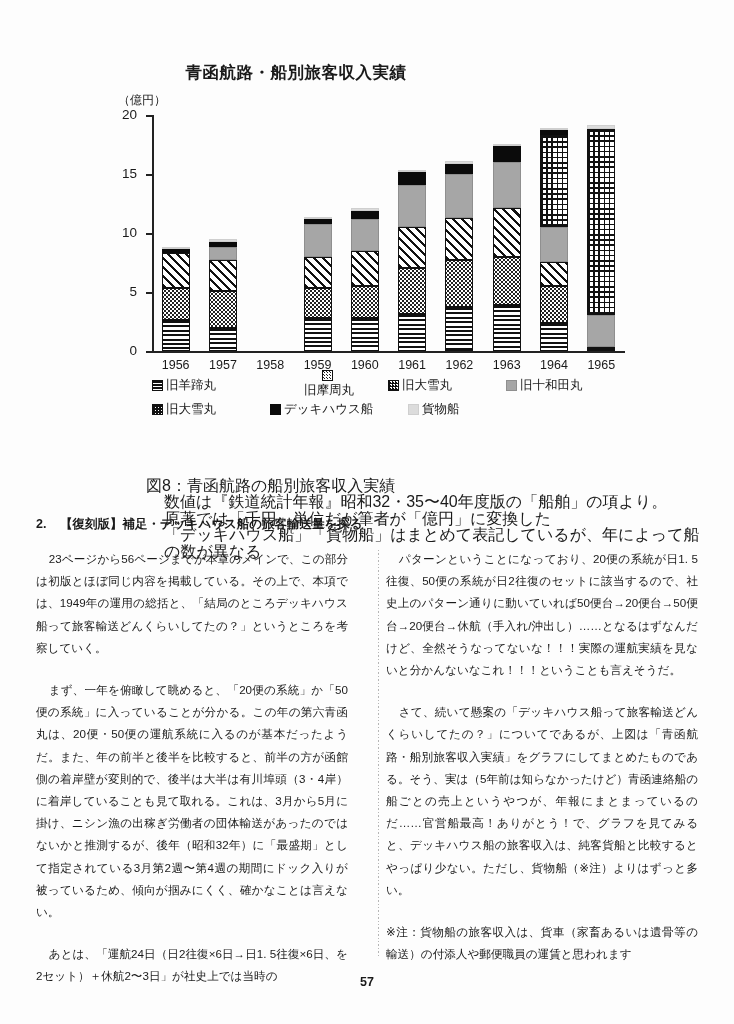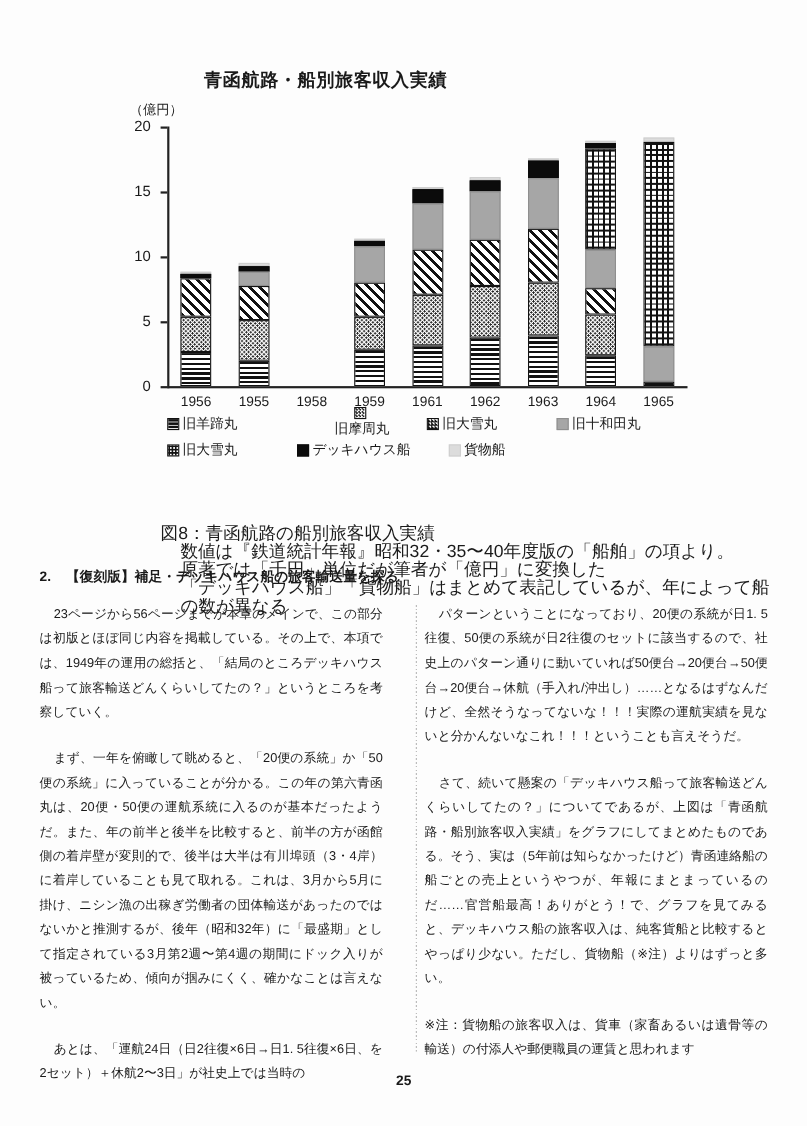--- a/index.html
+++ b/index.html
@@ -159,36 +159,47 @@
           </div>
           <div class="bcol">
             <div class="bar">
               <div class="seg p-horiz" style="height: 23.64px;"></div>
               <div class="seg p-dots" style="height: 36.642px;"></div>
               <div class="seg p-diag" style="height: 30.732px;"></div>
               <div class="seg p-gray" style="height: 13.002px;"></div>
               <div class="seg p-black" style="height: 5.91px;"></div>
               <div class="seg p-light" style="height: 2.364px;"></div>
             </div>
-            <div class="xlab">1955</div>
+            <div class="xlab">1957</div>
           </div>
           <div class="bcol">
             <div class="bar"></div>
             <div class="xlab">1958</div>
           </div>
           <div class="bcol">
             <div class="bar">
               <div class="seg p-horiz" style="height: 33.096px;"></div>
               <div class="seg p-dots" style="height: 30.732px;"></div>
               <div class="seg p-diag" style="height: 30.732px;"></div>
               <div class="seg p-gray" style="height: 33.096px;"></div>
               <div class="seg p-black" style="height: 4.728px;"></div>
               <div class="seg p-light" style="height: 1.773px;"></div>
             </div>
             <div class="xlab">1959</div>
+          </div>
+          <div class="bcol">
+            <div class="bar">
+              <div class="seg p-horiz" style="height: 33.096px;"></div>
+              <div class="seg p-dots" style="height: 31.914px;"></div>
+              <div class="seg p-diag" style="height: 35.46px;"></div>
+              <div class="seg p-gray" style="height: 31.914px;"></div>
+              <div class="seg p-black" style="height: 8.274px;"></div>
+              <div class="seg p-light" style="height: 2.364px;"></div>
+            </div>
+            <div class="xlab">1960</div>
           </div>
           <div class="bcol">
             <div class="bar">
               <div class="seg p-horiz" style="height: 37.824px;"></div>
               <div class="seg p-dots" style="height: 46.098px;"></div>
               <div class="seg p-diag" style="height: 40.188px;"></div>
               <div class="seg p-gray" style="height: 42.552px;"></div>
               <div class="seg p-black" style="height: 13.002px;"></div>
               <div class="seg p-light" style="height: 1.773px;"></div>
             </div>
@@ -294,14 +305,14 @@
         <p class="ind">まず、一年を俯瞰して眺めると、「20便の系統」か「50便の系統」に入っていることが分かる。この年の第六青函丸は、20便・50便の運航系統に入るのが基本だったようだ。また、年の前半と後半を比較すると、前半の方が函館側の着岸壁が変則的で、後半は大半は有川埠頭（3・4岸）に着岸していることも見て取れる。これは、3月から5月に掛け、ニシン漁の出稼ぎ労働者の団体輸送があったのではないかと推測するが、後年（昭和32年）に「最盛期」として指定されている3月第2週〜第4週の期間にドック入りが被っているため、傾向が掴みにくく、確かなことは言えない。</p>
         <p class="ind">あとは、「運航24日（日2往復×6日→日1. 5往復×6日、を2セット）＋休航2〜3日」が社史上では当時の</p>
       </div>
     <div class="col right" id="col-right">
         <p class="ind">パターンということになっており、20便の系統が日1. 5往復、50便の系統が日2往復のセットに該当するので、社史上のパターン通りに動いていれば50便台→20便台→50便台→20便台→休航（手入れ/沖出し）……となるはずなんだけど、全然そうなってないな！！！実際の運航実績を見ないと分かんないなこれ！！！ということも言えそうだ。</p>
         <p class="ind">さて、続いて懸案の「デッキハウス船って旅客輸送どんくらいしてたの？」についてであるが、上図は「青函航路・船別旅客収入実績」をグラフにしてまとめたものである。そう、実は（5年前は知らなかったけど）青函連絡船の船ごとの売上というやつが、年報にまとまっているのだ……官営船最高！ありがとう！で、グラフを見てみると、デッキハウス船の旅客収入は、純客貨船と比較するとやっぱり少ない。ただし、貨物船（※注）よりはずっと多い。</p>
         <p>※注：貨物船の旅客収入は、貨車（家畜あるいは遺骨等の輸送）の付添人や郵便職員の運賃と思われます</p>
       </div>
   </div>
 
-  <div class="pagenum">25</div>
+  <div class="pagenum">57</div>
 </div>
 
 </body></html>

